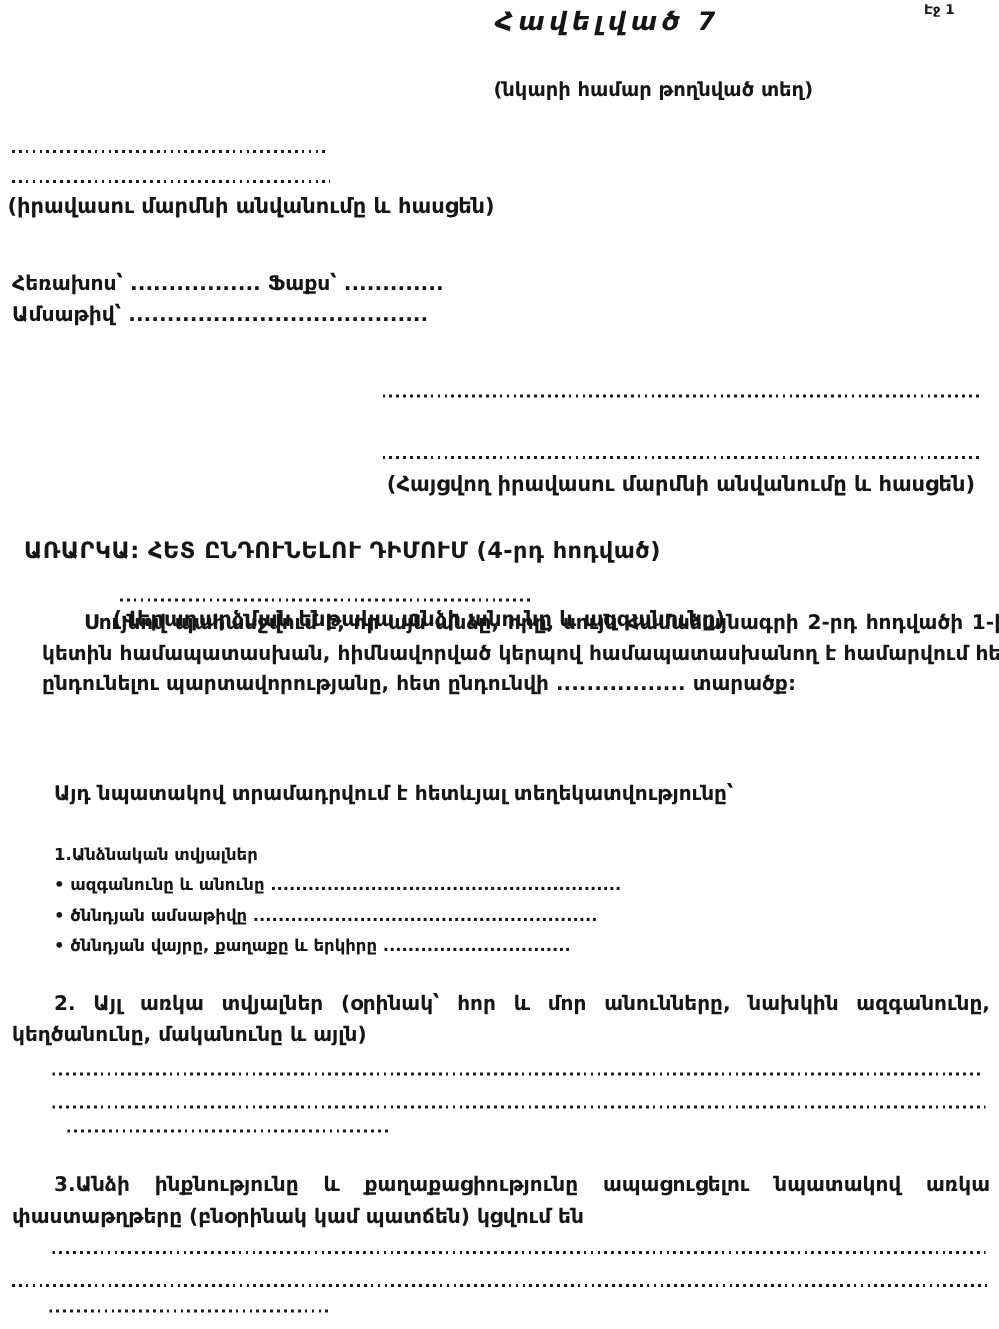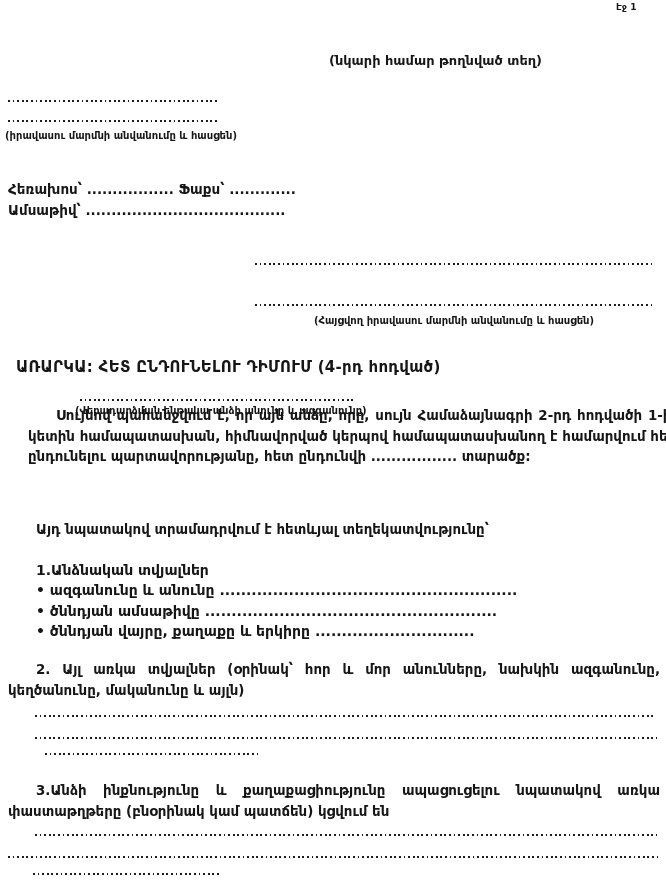--- a/index.html
+++ b/index.html
@@ -22,39 +22,40 @@
     top:53px;left:328px;width:215px;text-align:center;
     font-size:13px;font-weight:bold;white-space:nowrap;
   }
   .dotline{
     height:3px;
     background-image:repeating-linear-gradient(to right,#1d1d1d 0,#1d1d1d 1.8px,transparent 1.8px,transparent 4.6px);
     background-position:0 60%;
     background-size:100% 2px;
     background-repeat:no-repeat;
   }
-  .cap{font-size:10px;font-weight:bold;white-space:nowrap;}
+  .cap{font-size:14px;font-weight:bold;white-space:nowrap;}
   .contact{top:179px;left:8px;font-size:13.5px;font-weight:bold;line-height:21px;white-space:nowrap;}
   .req-caption{top:315px;left:255px;width:398px;text-align:center;}
   .subject{top:358px;left:16px;font-size:15px;font-weight:bold;letter-spacing:0.3px;white-space:nowrap;}
   .body-text{
     left:8px;width:652px;
     font-size:13.4px;font-weight:bold;line-height:20.5px;
     text-align:justify;
   }
   .indent{text-indent:28px;}
-  .list{top:560px;left:36px;width:624px;font-size:14px;font-weight:bold;line-height:20.3px;}
+  .list{top:560px;left:36px;width:624px;font-size:11px;font-weight:bold;line-height:20.3px;}
   .list .item{white-space:nowrap;overflow:hidden;}
   .list .item::before{content:"• ";}
 </style>
 </head>
 <body>
 
 <div class="page">
 
+  <div class="abs appendix">Հավելված 7</div>
   <div class="abs pagenum">Էջ 1</div>
 
   <div class="abs photo-note">(նկարի համար թողնված տեղ)</div>
 
   <div class="abs dotline" style="top:99px;left:8px;width:210px;"></div>
   <div class="abs dotline" style="top:119px;left:8px;width:212px;"></div>
   <div class="abs cap" style="top:130px;left:5px;">(իրավասու մարմնի անվանումը և հասցեն)</div>
 
   <div class="abs contact">
     <div>Հեռախոս՝ .................   Ֆաքս՝ .............</div>

